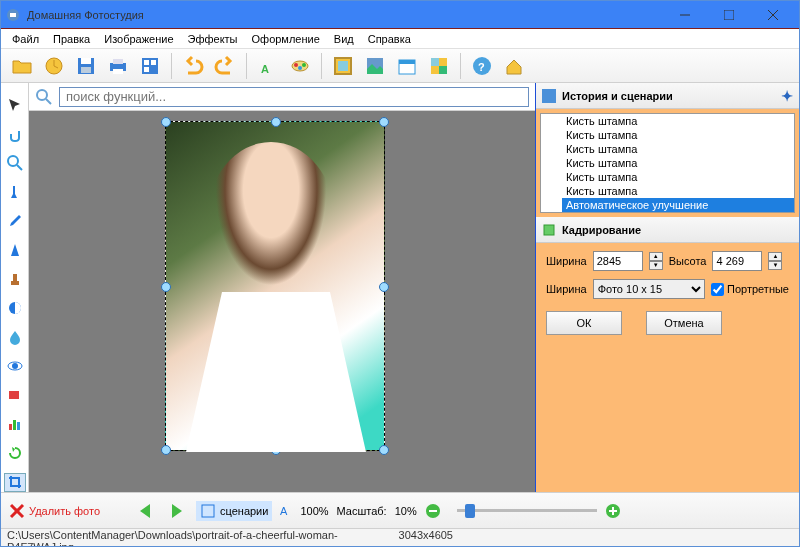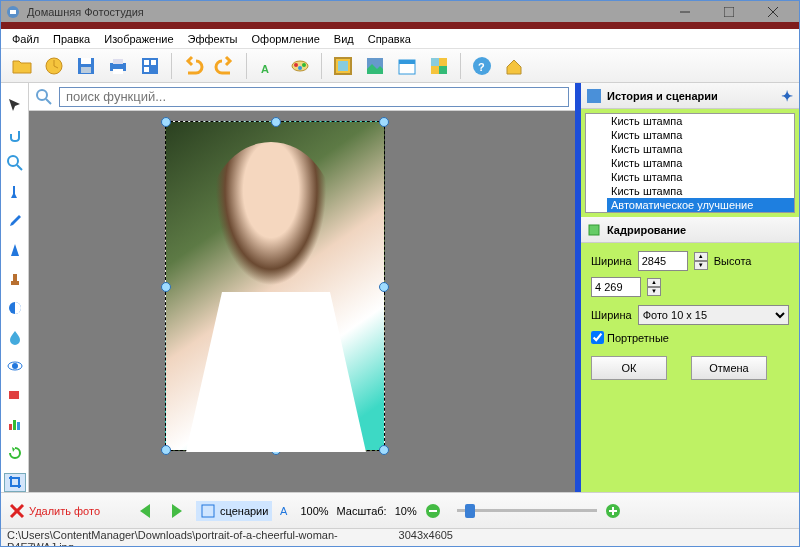--- a/index.html
+++ b/index.html
@@ -1,17 +1,17 @@
 <!DOCTYPE html>
 <html><head>
 <meta charset="utf-8">
 <style>
   * { box-sizing: border-box; margin: 0; padding: 0; font-family: 'Segoe UI', Tahoma, sans-serif; font-size: 11px; }
   body { background: #fff; width: 800px; height: 547px; overflow: hidden; border: 1px solid #5a8fd6; display: flex; flex-direction: column; }
-  .titlebar { height: 28px; background: #a3a3a3; display: flex; align-items: center; padding: 0 4px; border-bottom: 7px solid #7f1d1d; }
+  .titlebar { height: 28px; background: #3b82f6; display: flex; align-items: center; padding: 0 4px; border-bottom: 1px solid #7f1d1d; }
   .titlebar .app-icon { width: 16px; height: 16px; margin-right: 6px; }
   .titlebar .title { flex: 1; color: #333; }
   .winbtns { display: flex; }
   .winbtn { width: 44px; height: 26px; display: flex; align-items: center; justify-content: center; color: #333; }
   .menubar { height: 20px; display: flex; align-items: center; padding: 0 4px; border-bottom: 1px solid #e0e0e0; }
   .menuitem { padding: 2px 7px; cursor: default; }
   .toolbar { height: 34px; display: flex; align-items: center; padding: 2px 6px; gap: 2px; border-bottom: 1px solid #d0d0d0; background: linear-gradient(#fdfdfd,#f0f0f0); }
   .tbtn { width: 30px; height: 30px; display: flex; align-items: center; justify-content: center; border: 1px solid transparent; border-radius: 3px; }
   .tsep { width: 1px; height: 26px; background: #ccc; margin: 0 4px; }
   .workspace { flex: 1; display: flex; min-height: 0; }
@@ -19,21 +19,21 @@
   .ltool { width: 22px; height: 22px; display: flex; align-items: center; justify-content: center; }
   .ltool.active { background: #d3e5fa; border: 1px solid #7ab; }
   .centerwrap { flex: 1; display: flex; flex-direction: column; min-width: 0; }
   .searchbar { height: 28px; display: flex; align-items: center; padding: 3px 6px; border-bottom: 1px solid #d0d0d0; gap: 6px; }
   .searchbar input { flex: 1; height: 20px; border: 1px solid #6a8fc0; padding: 0 6px; font-size: 13px; }
   .canvas-area { flex: 1; background: #7d7d7d; position: relative; overflow: hidden; }
   .photo { position: absolute; left: 136px; top: 10px; width: 220px; height: 330px; background: linear-gradient(145deg,#2a4020 0%,#5d7a45 30%,#f0d5c0 50%,#fff 70%,#3dd9c5 90%); border: 1px dashed #000; }
   .photo::before { content:""; position:absolute; left:40px; top:20px; width:130px; height:160px; background: radial-gradient(ellipse at 50% 30%, #f5d7bf 30%, #6b4a32 50%, transparent 60%); border-radius: 50% 50% 40% 40%; }
   .photo::after { content:""; position:absolute; left:20px; top:170px; width:180px; height:160px; background:#ffffff; clip-path: polygon(20% 0,80% 0,100% 100%,0 100%); }
   .crophandle { position:absolute; width:10px; height:10px; background:#9fdcff; border:1px solid #2b6fb5; border-radius:50%; }
-  .rightpanel { width: 224px; background: #bef264; border-left: 6px solid #1d4ed8; display: flex; flex-direction: column; }
+  .rightpanel { width: 264px; background: #fdba74; border-left: 1px solid #1d4ed8; display: flex; flex-direction: column; }
   .panel-head { height: 26px; background: linear-gradient(#f8f8f8,#eaeaea); border-bottom: 1px solid #ccc; display: flex; align-items: center; padding: 0 6px; font-weight: bold; gap: 6px; }
   .panel-head .exp { margin-left: auto; color: #2967c0; font-weight: bold; font-size: 14px; }
   .tabs { display: flex; background: #eee; }
   .tab { padding: 5px 12px; border: 1px solid #ccc; background: #f5f5f5; cursor: default; }
   .tab.active { background: #fff; border-bottom-color: #fff; }
   .history-list { background: #fff; border: 1px solid #999; margin: 4px; height: 100px; overflow-y: scroll; }
   .history-item { padding: 1px 4px; cursor: default; margin-left: 21px; }
   .history-item.sel { background: #1e7fe0; color: #fff; }
   .crop-section { padding: 8px 10px; }
   .crop-row { display: flex; align-items: center; gap: 6px; margin-bottom: 8px; flex-wrap: wrap; }

